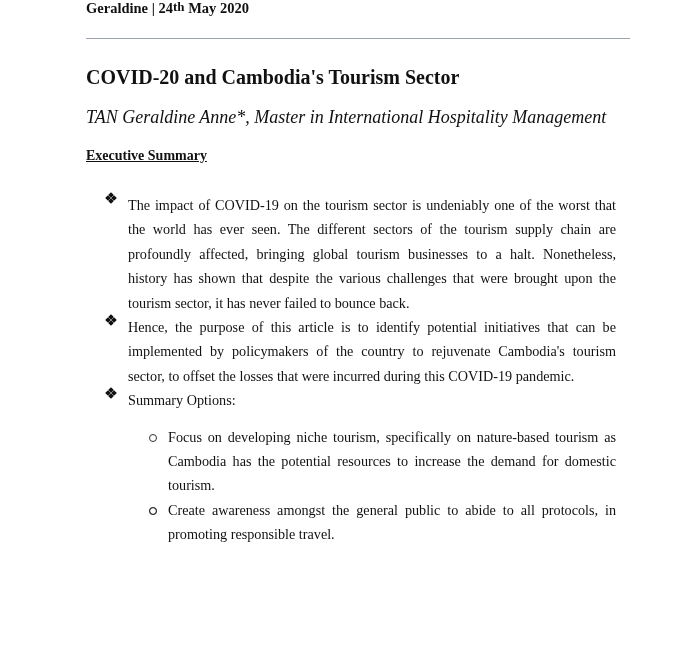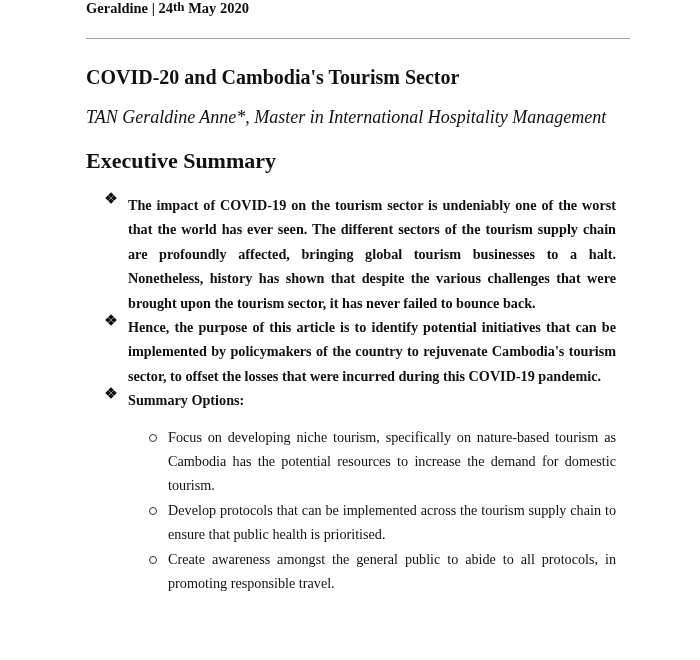--- a/index.html
+++ b/index.html
@@ -3,23 +3,23 @@
 <meta charset="utf-8">
 <style>
   html, body { margin: 0; padding: 0; background: #ffffff; }
   body { width: 700px; height: 660px; position: relative; overflow: hidden;
          font-family: "Liberation Serif", "DejaVu Serif", serif; color: #111; }
   .header { position: absolute; left: 86px; top: 0px; font-weight: bold; font-size: 14.5px; }
   .header sup { font-size: 13px; vertical-align: top; position: relative; top: -1px; }
   .rule { position: absolute; left: 86px; top: 38px; width: 544px; height: 1px; background: #9aa3ad; }
   .title { position: absolute; left: 86px; top: 66px; font-weight: bold; font-size: 20px; }
   .author { position: absolute; left: 86px; top: 107px; font-style: italic; font-size: 18px; }
-  .section { position: absolute; left: 86px; top: 148px; font-weight: bold; font-size: 22px; }
+  .section { position: absolute; left: 86px; top: 148px; font-weight: bold; font-size: 14px; text-decoration: underline; }
   .body { position: absolute; left: 106px; top: 193px; width: 510px; font-size: 14.2px; line-height: 24.4px; }
-  .item { position: relative; padding-left: 22px; text-align: justify; font-weight: bold; }
+  .item { position: relative; padding-left: 22px; text-align: justify; }
   .item .bullet { position: absolute; left: 0; top: 0; font-size: 12px; width: 14px; text-align: center; }
   .sub { margin-left: 22px; margin-top: 12px; }
   .subitem { position: relative; padding-left: 40px; text-align: justify; }
   .subitem .obullet { position: absolute; left: 21px; top: 9px; width: 6px; height: 6px;
                       border: 1px solid #333; border-radius: 50%; }
   .diamond { display: inline-block; position: relative; width: 10px; height: 10px; top: 2px; }
   .diamond i { position: absolute; width: 4px; height: 4px; background: #111; transform: rotate(45deg); }
 </style>
 </head>
 <body>
@@ -63,20 +63,19 @@
       </span>
     <span>Summary Options:</span>
   </div>
   <div class="sub">
     <div class="subitem">
       <span class="obullet"></span>
       <span>Focus on developing niche tourism, specifically on nature-based tourism as Cambodia has the potential resources to increase the demand for domestic tourism.</span>
     </div>
     <div class="subitem">
       <span class="obullet"></span>
-      <span>Develop protocols that can be implemented across the tourism supply chain to ensure that public health is prioritised.</span>
     </div>
     <div class="subitem">
       <span class="obullet"></span>
       <span>Create awareness amongst the general public to abide to all protocols, in promoting responsible travel.</span>
     </div>
   </div>
 </div>
 
 </body></html>

